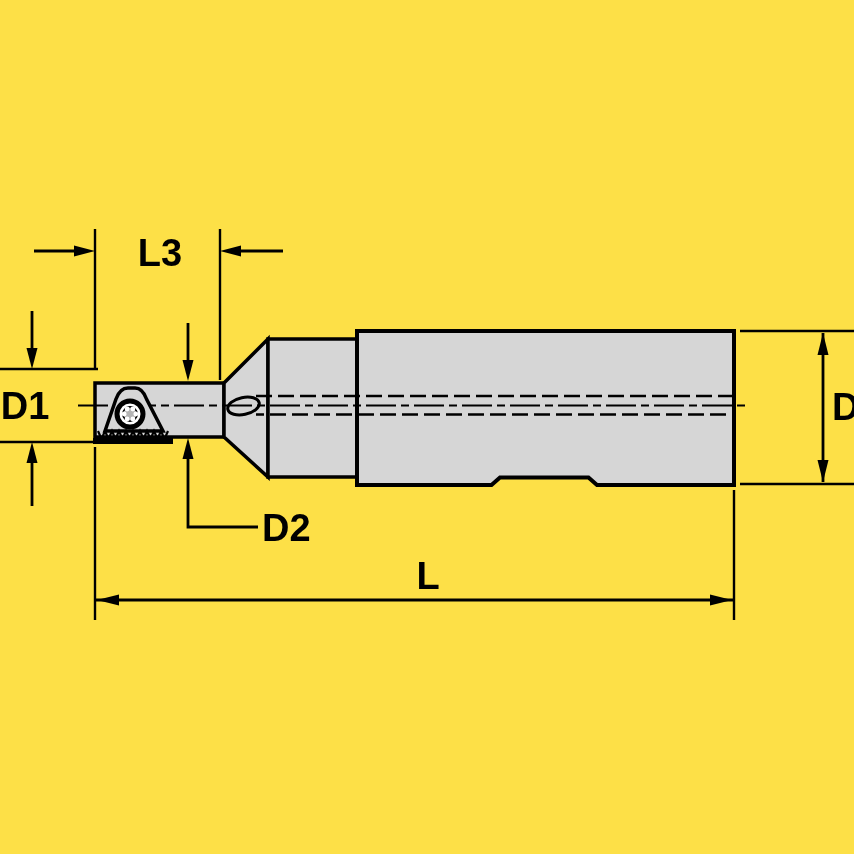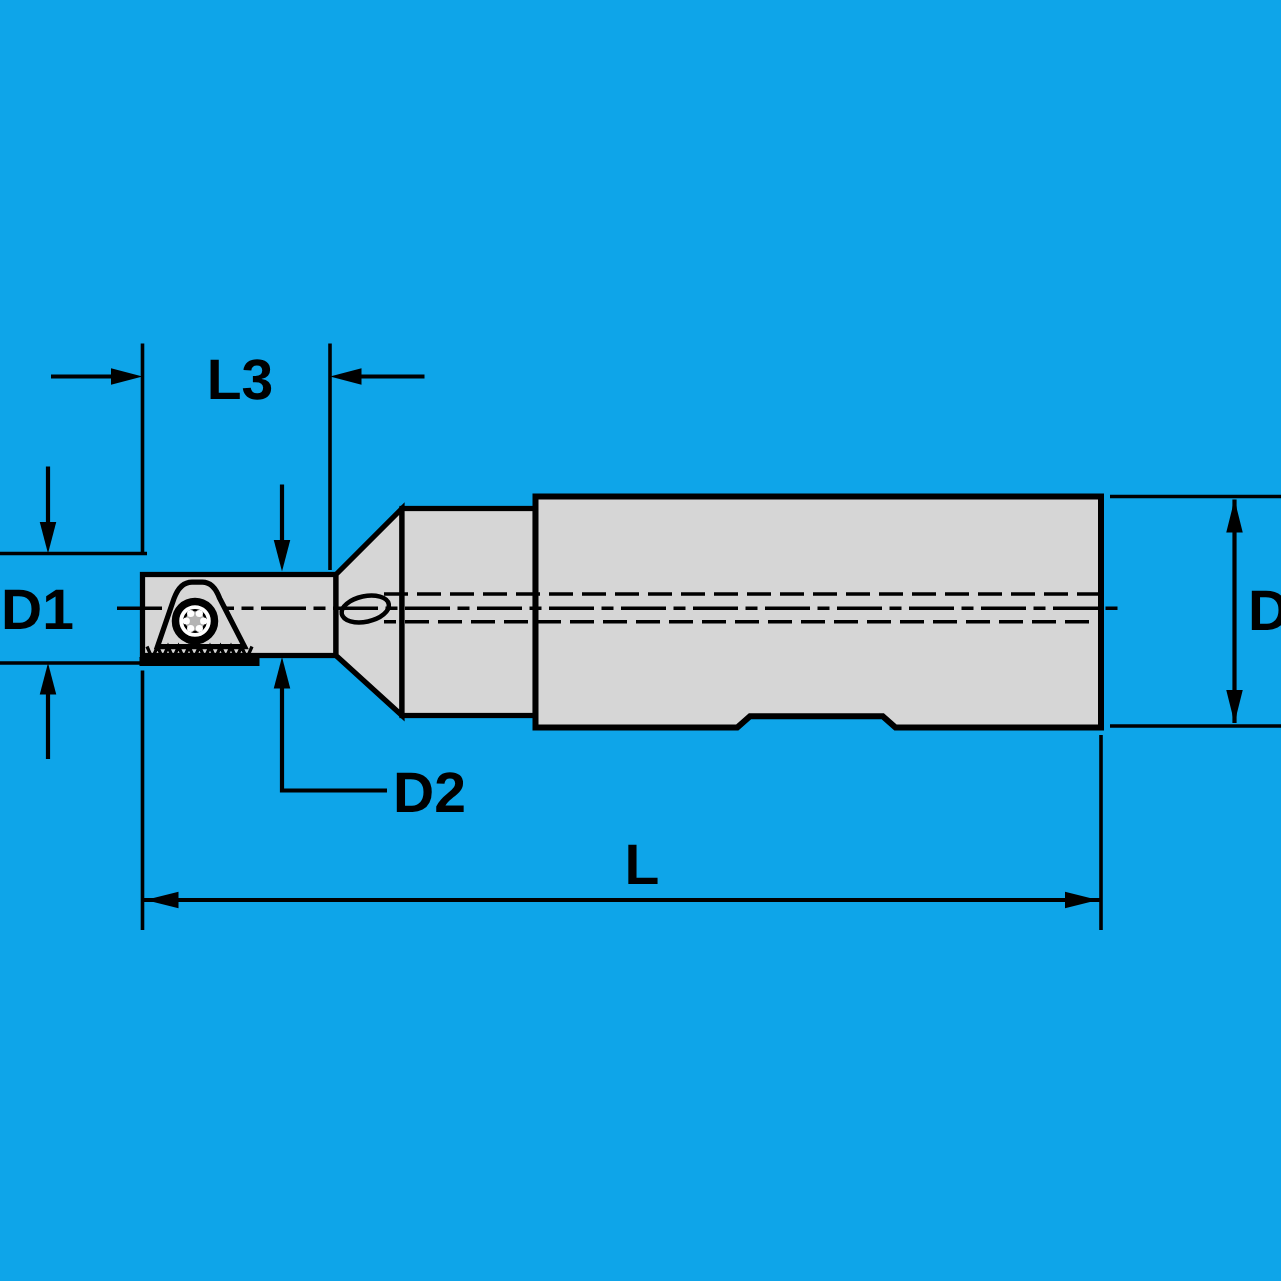--- a/index.html
+++ b/index.html
@@ -1,18 +1,18 @@
 <!DOCTYPE html>
 <html><head>
 <meta charset="utf-8">
 <style>
   html, body { margin: 0; padding: 0; background: #ffffff; }
   .canvas {
     width: 854px; height: 854px;
-    background: #0ea5e9;
+    background: #fde047;
     position: relative;
     font-family: "Liberation Sans", sans-serif;
   }
   svg { display: block; }
   text.dim-label {
     font-family: "Liberation Sans", sans-serif;
     font-weight: bold;
     font-size: 38px;
     fill: #000000;
   }

